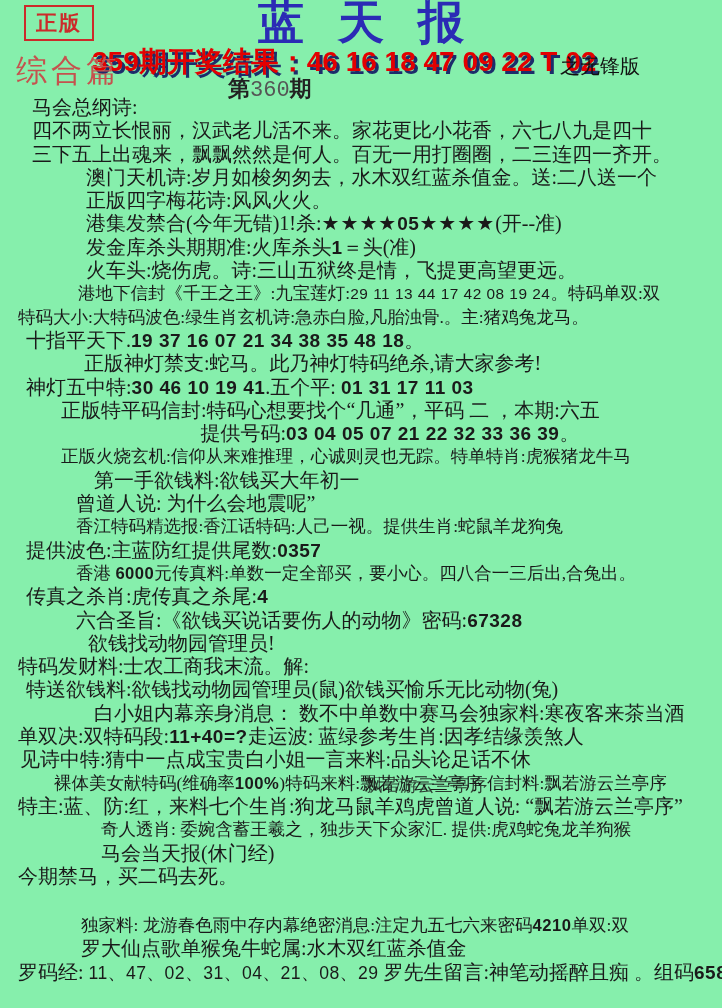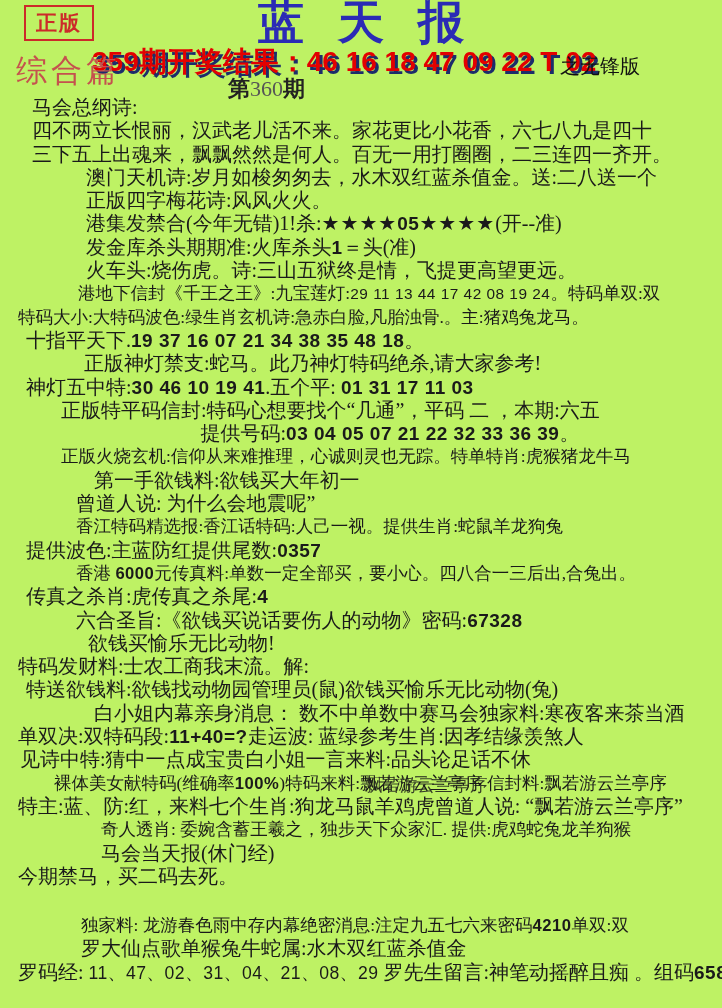--- a/index.html
+++ b/index.html
@@ -1,17 +1,17 @@
 <!DOCTYPE html>
 <html style="--title-blue: #2b2bb5; --result-red: #e30000; --result-shadow: #1c2d6b; --badge-red: #cc2a2a; --section-red: #c5524e; --text: #1a1a1a;"><head>
 <meta charset="utf-8">
 <style>
   html,body{margin:0;padding:0;background:#ffffff;}
   .page{
-    position:relative;width:722px;height:1008px;background:#bef264;overflow:hidden;
+    position:relative;width:722px;height:1008px;background:#86efac;overflow:hidden;
     font-family:"Liberation Serif","DejaVu Serif",serif;color:var(--text,#1a1a1a);
   }
   
   .header{position:relative;height:96px;}
   .badge{
     position:absolute;left:24px;top:5px;padding:2px 10px;
     border:2px solid var(--badge-red);color:var(--badge-red);
     font-size:21px;font-weight:bold;letter-spacing:2px;
   }
   .title{
@@ -24,21 +24,21 @@
     font-family:"Liberation Sans","DejaVu Sans",sans-serif;
     font-size:28px;font-weight:bold;color:var(--result-red);
     text-shadow:3px 3px 0 var(--result-shadow);
   }
   .sub-edition{position:absolute;left:560px;top:53px;font-size:20px;font-weight:normal;color:#111;}
   .section{
     position:absolute;left:16px;top:50px;font-size:31px;font-weight:normal;
     color:var(--section-red);letter-spacing:4px;
   }
   .issue{position:absolute;left:228px;top:74px;font-size:22px;font-weight:bold;color:#222;}
-  .issue .n{font-weight:normal;color:#555;font-family:Liberation Serif, serif;text-align:right;}
+  .issue .n{font-weight:normal;color:#555;font-family:Liberation Mono, monospace;text-align:right;}
   
   .body-lines{position:absolute;top:96px;left:16px;width:722px;overflow:hidden;}
   .line{white-space:nowrap;line-height:23.3px;font-size:20px;}
   .line.small{font-size:17.5px;}
   .line.gap{margin-top:26px;}
   .num{
     font-family:"Liberation Sans","DejaVu Sans",sans-serif;
     font-weight:bold;font-size:0.95em;letter-spacing:0.5px;
   }
   .numsm{
@@ -78,21 +78,21 @@
       <div class="line" style="padding-left: 45px;"><span class="">正版特平码信封:特码心想要找个“几通”，平码  二  ，本期:六五</span></div>
       <div class="line" style="padding-left: 26px; text-align: center;"><span class="">提供号码:</span><span class="num">03 04 05 07 21 22 32 33 36 39</span><span class="">。</span></div>
       <div class="line small" style="padding-left: 45px;"><span class="">正版火烧玄机:信仰从来难推理，心诚则灵也无踪。特单特肖:虎猴猪龙牛马</span></div>
       <div class="line" style="padding-left: 78px;"><span class="">第一手欲钱料:欲钱买大年初一</span></div>
       <div class="line" style="padding-left: 60px;"><span class="">曾道人说: 为什么会地震呢”</span></div>
       <div class="line small" style="padding-left: 60px;"><span class="">香江特码精选报:香江话特码:人己一视。提供生肖:蛇鼠羊龙狗兔</span></div>
       <div class="line" style="padding-left: 10px;"><span class="">提供波色:主蓝防红提供尾数:</span><span class="num">0357</span></div>
       <div class="line small" style="padding-left: 60px;"><span class="">香港 </span><span class="num">6000</span><span class="">元传真料:单数一定全部买，要小心。四八合一三后出,合兔出。</span></div>
       <div class="line" style="padding-left: 10px;"><span class="">传真之杀肖:虎传真之杀尾:</span><span class="num">4</span></div>
       <div class="line" style="padding-left: 60px;"><span class="">六合圣旨:《欲钱买说话要伤人的动物》密码:</span><span class="num">67328</span></div>
-      <div class="line" style="padding-left: 72px;"><span class="">欲钱买愉乐无比动物!</span></div>
+      <div class="line" style="padding-left: 72px;"><span class="">欲钱找动物园管理员!</span></div>
       <div class="line" style="padding-left: 2px;"><span class="">特码发财料:士农工商我末流。解:</span></div>
       <div class="line" style="padding-left: 10px;"><span class="">特送欲钱料:欲钱找动物园管理员(鼠)欲钱买愉乐无比动物(兔)</span></div>
       <div class="line" style="padding-left: 78px;"><span class="">白小姐内幕亲身消息：  数不中单数中赛马会独家料:寒夜客来茶当酒</span></div>
       <div class="line" style="padding-left: 2px;"><span class="">单双决:双特码段:</span><span class="num">11+40=?</span><span class="">走运波: 蓝绿参考生肖:因孝结缘羡煞人</span></div>
       <div class="line" style="padding-left: 4px;"><span class="">见诗中特:猜中一点成宝贵白小姐一言来料:品头论足话不休</span></div>
       <div class="line small" style="padding-left: 38px;"><span class="">裸体美女献特码(维确率</span><span class="num">100%</span><span class="">)特码来料:</span><span class="overlap">飘若游云兰亭序<span class="ghost">飘若游云兰亭序</span></span><span class=""> 信封料:飘若游云兰亭序</span></div>
       <div class="line" style="padding-left: 2px;"><span class="">特主:蓝、防:红，来料七个生肖:狗龙马鼠羊鸡虎曾道人说: “飘若游云兰亭序”</span></div>
       <div class="line small" style="padding-left: 85px;"><span class="">奇人透肖: 委婉含蓄王羲之，独步天下众家汇. 提供:虎鸡蛇兔龙羊狗猴</span></div>
       <div class="line" style="padding-left: 85px;"><span class="">马会当天报(休门经)</span></div>
       <div class="line" style="padding-left: 2px;"><span class="">今期禁马，买二码去死。</span></div>

